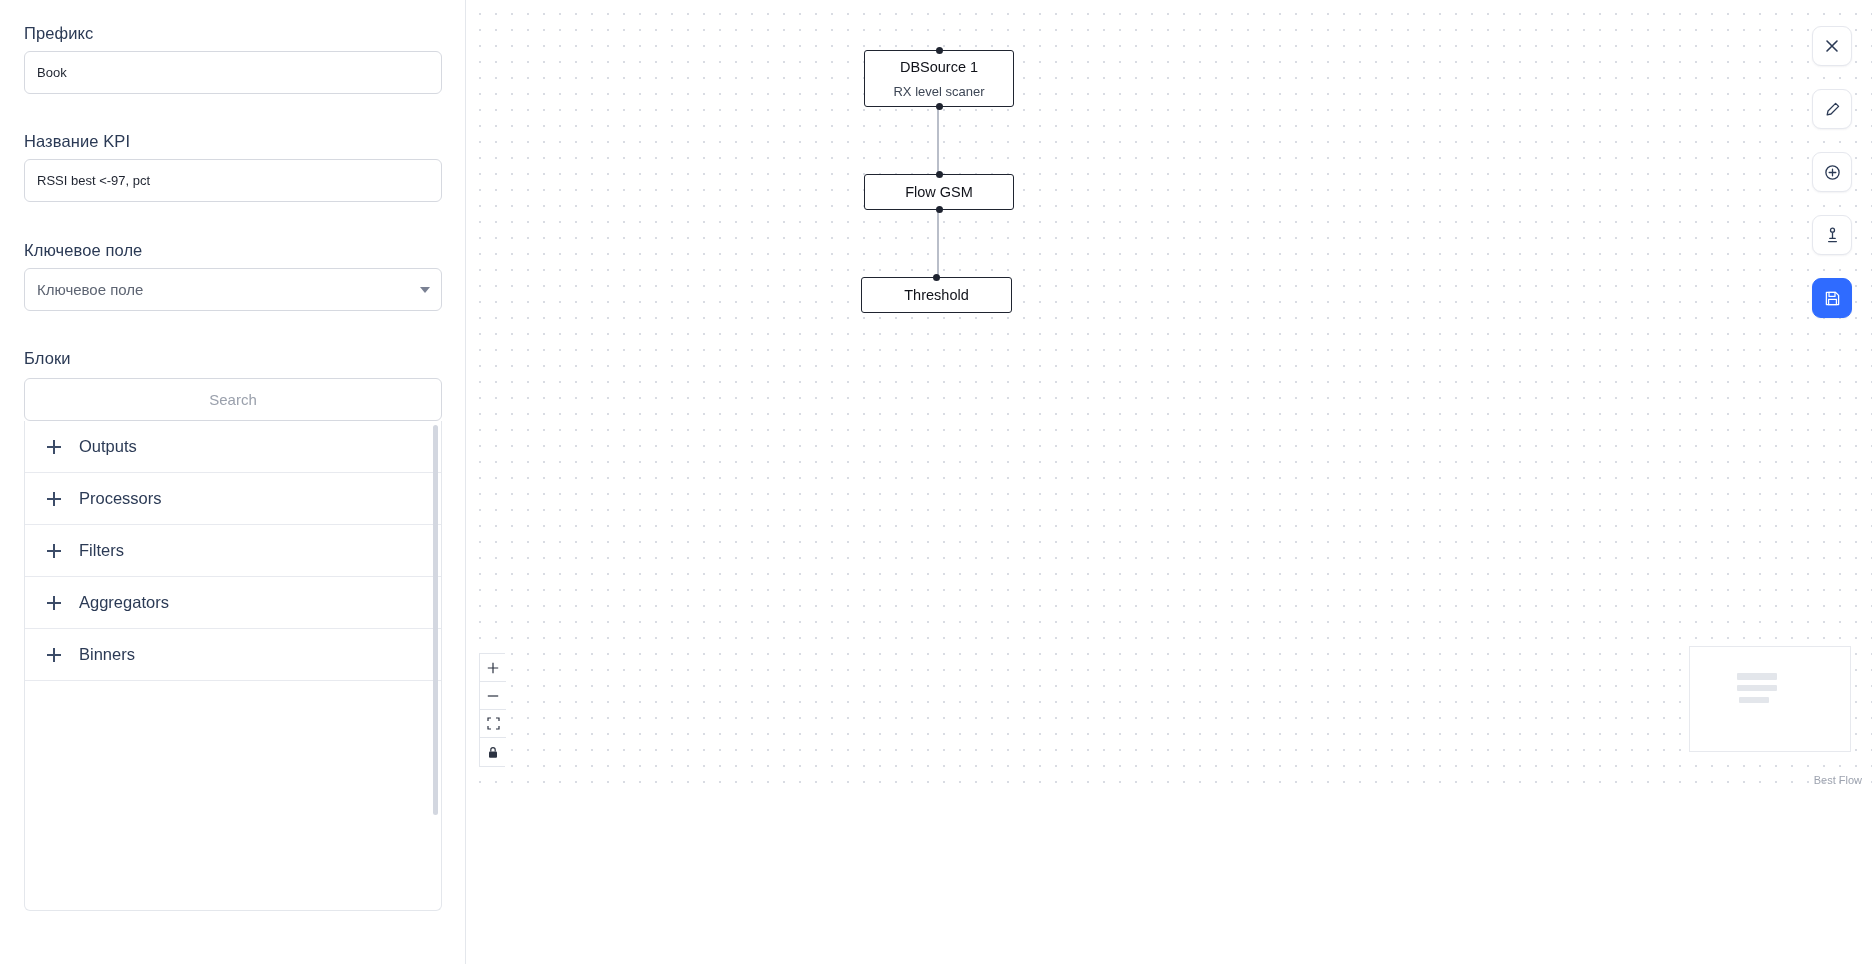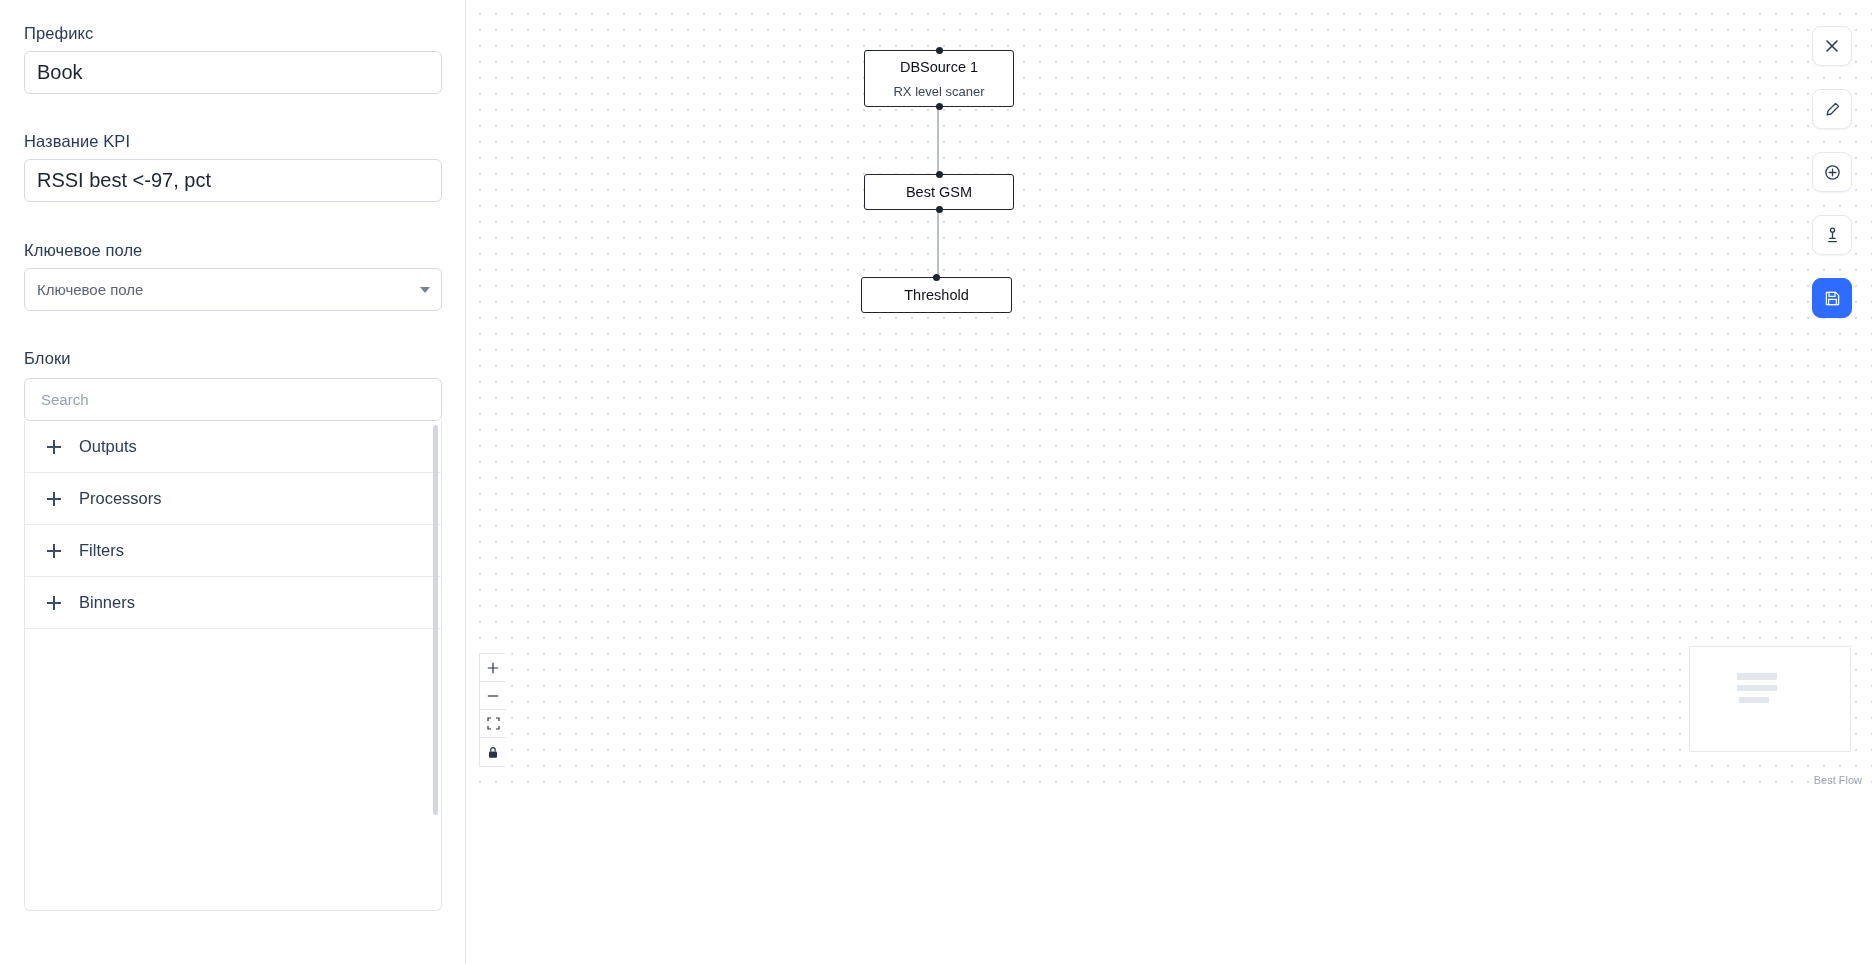--- a/index.html
+++ b/index.html
@@ -45,21 +45,21 @@
 
   .text-input {
     position: absolute;
     left: 24px;
     width: 418px;
     height: 43px;
     border: 1px solid #d6d9e0;
     border-radius: 6px;
     background: #fff;
     font-family: "Liberation Sans", sans-serif;
-    font-size: 20px;
+    font-size: 13px;
     color: #1f2430;
     padding: 0 12px;
     outline: none;
   }
   .text-input::placeholder { color: #9aa0ac; }
 
   .inp-prefix { top: 51px; }
   .inp-kpi    { top: 159px; }
 
   .select-wrap {
@@ -100,20 +100,21 @@
     width: 418px;
     height: 43px;
     border: 1px solid #d6d9e0;
     border-radius: 6px;
     background: #fff;
     font-family: "Liberation Sans", sans-serif;
     font-size: 15px;
     color: #1f2430;
     padding: 0 16px;
     outline: none;
+    text-align: center;
   }
   .search-input::placeholder { color: #9aa0ac; }
 
   .blocks-list {
     position: absolute;
     left: 24px;
     top: 421px;
     width: 418px;
     height: 490px;
     border: 1px solid #e4e7ec;
@@ -324,41 +325,45 @@
       <div class="block-row">
         <span class="plus-icon"></span>
         <span class="block-label">Processors</span>
       </div>
       <div class="block-row">
         <span class="plus-icon"></span>
         <span class="block-label">Filters</span>
       </div>
       <div class="block-row">
         <span class="plus-icon"></span>
+        <span class="block-label">Aggregators</span>
+      </div>
+      <div class="block-row">
+        <span class="plus-icon"></span>
         <span class="block-label">Binners</span>
       </div>
       <div class="list-scrollbar"></div>
     </div>
   </div>
 
   <div class="canvas">
 
     <div class="edge edge-1"></div>
     <div class="edge edge-2"></div>
 
     <div class="node node-dbsource">
       <span class="handle top"></span>
       <div class="title">DBSource 1</div>
       <div class="subtitle">RX level scaner</div>
       <span class="handle bottom"></span>
     </div>
 
     <div class="node node-bestgsm">
       <span class="handle top"></span>
-      <div class="title">Best GSM</div>
+      <div class="title">Flow GSM</div>
       <span class="handle bottom"></span>
     </div>
 
     <div class="node node-threshold">
       <span class="handle top"></span>
       <div class="title">Threshold</div>
     </div>
 
     <div class="zoom-controls">
       <div class="zoom-btn">

